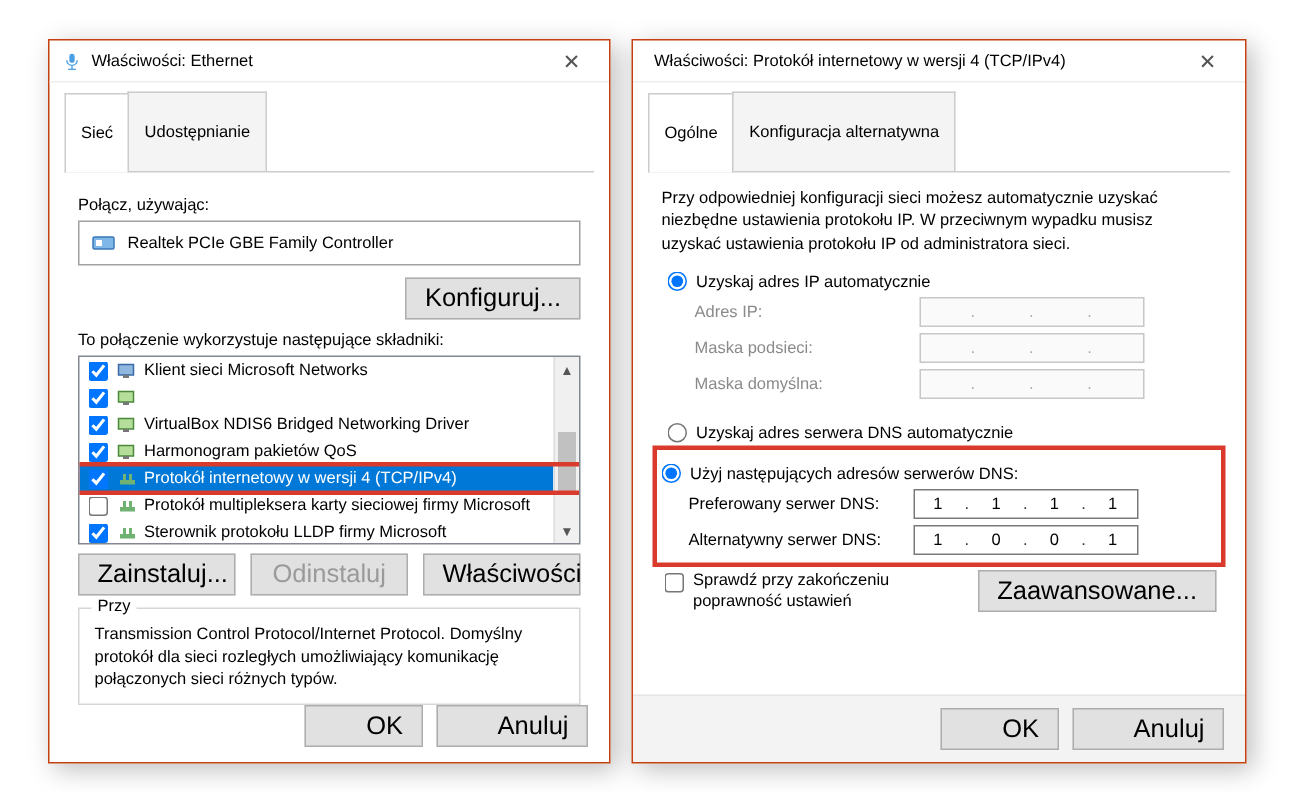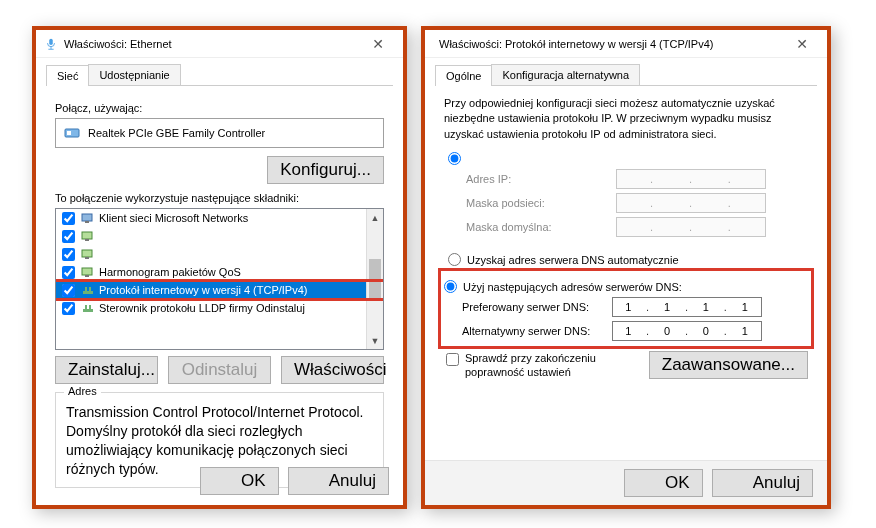--- a/index.html
+++ b/index.html
@@ -1,51 +1,51 @@
 <!DOCTYPE html>
 <html><head>
 <meta charset="utf-8">
 <style>
   * { box-sizing: border-box; font-family: "Segoe UI", Tahoma, sans-serif; font-size: 11px; }
   body { margin: 0; background: #fff; width: 876px; height: 528px; position: relative; }
-  .dialog { position: absolute; background: #fff; border: 4px solid #c2410c; box-shadow: 4px 4px 16px rgba(0,0,0,0.25); }
+  .dialog { position: absolute; background: #fff; border: 1px solid #c2410c; box-shadow: 4px 4px 16px rgba(0,0,0,0.25); }
   .dlg1 { left: 32px; top: 26px; width: 375px; height: 483px; }
   .dlg2 { left: 421px; top: 26px; width: 410px; height: 483px; }
   .titlebar { height: 28px; display: flex; align-items: center; padding: 0 8px; border-bottom: 1px solid #eee; }
   .titlebar .title { flex: 1; padding-left: 4px; }
   .titlebar .close { width: 34px; text-align: center; font-size: 14px; color: #555; cursor: default; }
   .mic-icon { width: 14px; height: 14px; display: inline-block; margin-right: 2px; }
   .mic-icon svg { width: 100%; height: 100%; }
   .tabs { display: flex; margin: 6px 10px 0 10px; border-bottom: 1px solid #ccc; }
-  .tab { padding: 4px 10px; border: 1px solid #ccc; border-bottom: none; margin-right: -1px; background: #f4f4f4; }
+  .tab { padding: 20px 10px; border: 1px solid #ccc; border-bottom: none; margin-right: -1px; background: #f4f4f4; }
   .tab.active { background: #fff; position: relative; top: 1px; }
   .body { padding: 10px 19px; }
   .label { margin: 6px 0 4px 0; }
   .adapter-box { border: 1px solid #a0a0a0; padding: 6px 8px; display: flex; align-items: center; margin-bottom: 8px; }
   .adapter-icon { width: 18px; height: 16px; margin-right: 6px; }
   .btnrow-right { text-align: right; margin-bottom: 8px; }
   button { font-size: 17px; padding: 3px 12px; background: #e1e1e1; border: 1px solid #adadad; min-width: 70px; }
   button.primary-ok { min-width: 74px; }
   button:disabled { color: #9a9a9a; }
-  .list { border: 1px solid #828790; height: 142px; overflow: hidden; position: relative; margin-bottom: 6px; }
+  .list { border: 1px solid #828790; height: 126px; overflow: hidden; position: relative; margin-bottom: 6px; }
   .list-inner { position: absolute; left: 0; right: 17px; top: 0; bottom: 0; overflow: hidden; }
   .scrollbar { position: absolute; right: 0; top: 0; bottom: 0; width: 17px; background: #f0f0f0; border-left: 1px solid #ddd; }
   .scroll-arrow { height: 17px; display:flex; align-items:center; justify-content:center; font-size:9px; color:#555; }
   .scroll-thumb { position: absolute; left: 2px; right: 2px; top: 50px; height: 40px; background: #c1c1c1; }
   .li { display: flex; align-items: center; height: 18px; padding: 0 4px; white-space: nowrap; overflow: hidden; }
   .li input[type=checkbox] { margin: 0 6px 0 2px; }
   .ic { width: 14px; height: 12px; margin-right: 4px; display:inline-block; }
   .ic svg { width:100%; height:100%; }
   .li.selected { background: #0078d7; color: #fff; }
   .highlight-red { position: absolute; border: 3px solid #d93a2b; pointer-events: none; }
   .btnrow3 { display: flex; gap: 10px; margin-bottom: 8px; }
   .btnrow3 button { flex: 1; }
   .group { border: 1px solid #d6d6d6; padding: 10px 10px 8px 10px; position: relative; margin-bottom: 6px; }
   .group .gtitle { position: absolute; top: -8px; left: 8px; background: #fff; padding: 0 4px; }
-  .desc { font-size: 14px; line-height: 1.35; }
+  .desc { font-size: 11px; line-height: 1.35; }
   .footer { position: absolute; left: 0; right: 0; bottom: 0; padding: 10px 14px; text-align: right; border-top: none; }
   .footer.d2 { border-top: 1px solid #e5e5e5; background: #f3f3f3; padding: 8px 14px; }
   .footer button { margin-left: 6px; min-width: 74px; padding-left: 40px; }
   .info { line-height: 1.4; margin-bottom: 10px; }
   .radio-line { display: flex; align-items: center; margin: 4px 0 4px 4px; }
   .radio-line input { margin: 0 6px 0 0; }
   .field-row { display: flex; align-items: center; margin: 4px 0 4px 22px; }
   .field-row .fl { width: 150px; color: #000; }
   .field-row.disabled .fl { color: #8a8a8a; }
   .ip-input { width: 150px; border: 1px solid #7a7a7a; height: 20px; display:flex; align-items:center; justify-content:space-around; font-family: Consolas, monospace; letter-spacing: 1px; }
@@ -111,64 +111,74 @@
                 <rect x="1" y="2" width="10" height="7" fill="#b5de9a" stroke="#4a8a3a"></rect>
                 <rect x="4" y="9" width="4" height="2" fill="#777"></rect>
               </svg></span>
           </div>
           <div class="li">
             <input type="checkbox" checked="" style="">
             <span class="ic"><svg viewBox="0 0 14 12">
                 <rect x="1" y="2" width="10" height="7" fill="#b5de9a" stroke="#4a8a3a"></rect>
                 <rect x="4" y="9" width="4" height="2" fill="#777"></rect>
               </svg></span>
+            <span>VirtualBox NDIS6 Bridged Networking Driver</span>
           </div>
           <div class="li">
             <input type="checkbox" checked="" style="">
             <span class="ic"><svg viewBox="0 0 14 12">
                 <rect x="1" y="2" width="10" height="7" fill="#b5de9a" stroke="#4a8a3a"></rect>
                 <rect x="4" y="9" width="4" height="2" fill="#777"></rect>
               </svg></span>
             <span>Harmonogram pakietów QoS</span>
           </div>
           <div class="li selected">
             <input type="checkbox" checked="" style="">
             <span class="ic"><svg viewBox="0 0 14 12">
                 <rect x="2" y="7" width="10" height="3" fill="#6fb272"></rect>
                 <rect x="4" y="3" width="2" height="4" fill="#6fb272"></rect>
                 <rect x="8" y="3" width="2" height="4" fill="#6fb272"></rect>
               </svg></span>
             <span>Protokół internetowy w wersji 4 (TCP/IPv4)</span>
           </div>
           <div class="li">
-            <input type="checkbox" checked="" style="">
+            <input type="checkbox" style="">
             <span class="ic"><svg viewBox="0 0 14 12">
                 <rect x="2" y="7" width="10" height="3" fill="#6fb272"></rect>
                 <rect x="4" y="3" width="2" height="4" fill="#6fb272"></rect>
                 <rect x="8" y="3" width="2" height="4" fill="#6fb272"></rect>
               </svg></span>
-            <span>Sterownik protokołu LLDP firmy Odinstaluj</span>
+            <span>Protokół multipleksera karty sieciowej firmy Microsoft</span>
+          </div>
+          <div class="li">
+            <input type="checkbox" checked="" style="">
+            <span class="ic"><svg viewBox="0 0 14 12">
+                <rect x="2" y="7" width="10" height="3" fill="#6fb272"></rect>
+                <rect x="4" y="3" width="2" height="4" fill="#6fb272"></rect>
+                <rect x="8" y="3" width="2" height="4" fill="#6fb272"></rect>
+              </svg></span>
+            <span>Sterownik protokołu LLDP firmy Microsoft</span>
           </div>
         </div>
       <div class="scrollbar">
         <div class="scroll-arrow">▲</div>
         <div class="scroll-thumb"></div>
         <div class="scroll-arrow" style="position:absolute;bottom:0;left:0;right:0">▼</div>
       </div>
       <div class="highlight-red" style="left:-3px; top:70px; width:347px; height:22px;"></div>
     </div>
 
     <div class="btnrow3">
       <button>Zainstaluj...</button>
       <button disabled="">Odinstaluj</button>
       <button>Właściwości</button>
     </div>
 
     <div class="group">
-      <span class="gtitle">Adres</span>
+      <span class="gtitle">Przy</span>
       <div class="desc">Transmission Control Protocol/Internet Protocol. Domyślny protokół dla sieci rozległych umożliwiający komunikację połączonych sieci różnych typów.</div>
     </div>
   </div>
   <div class="footer">
     <button class="primary-ok">OK</button>
     <button>Anuluj</button>
   </div>
 </div>
 
 <div class="dialog dlg2">
@@ -178,20 +188,21 @@
   </div>
   <div class="tabs">
     <div class="tab active">Ogólne</div>
     <div class="tab">Konfiguracja alternatywna</div>
   </div>
   <div class="body">
     <div class="info">Przy odpowiedniej konfiguracji sieci możesz automatycznie uzyskać niezbędne ustawienia protokołu IP. W przeciwnym wypadku musisz uzyskać ustawienia protokołu IP od administratora sieci.</div>
 
     <div class="radio-line">
       <input type="radio" name="ip" checked="" style="">
+      <span>Uzyskaj adres IP automatycznie</span>
     </div>
     <div class="field-row disabled">
       <span class="fl">Adres IP:</span>
       <span class="ip-input disabled">
           <span class="seg"></span>
           <span class="dot">.</span>
           <span class="seg"></span>
           <span class="dot">.</span>
           <span class="seg"></span>
           <span class="dot">.</span>

